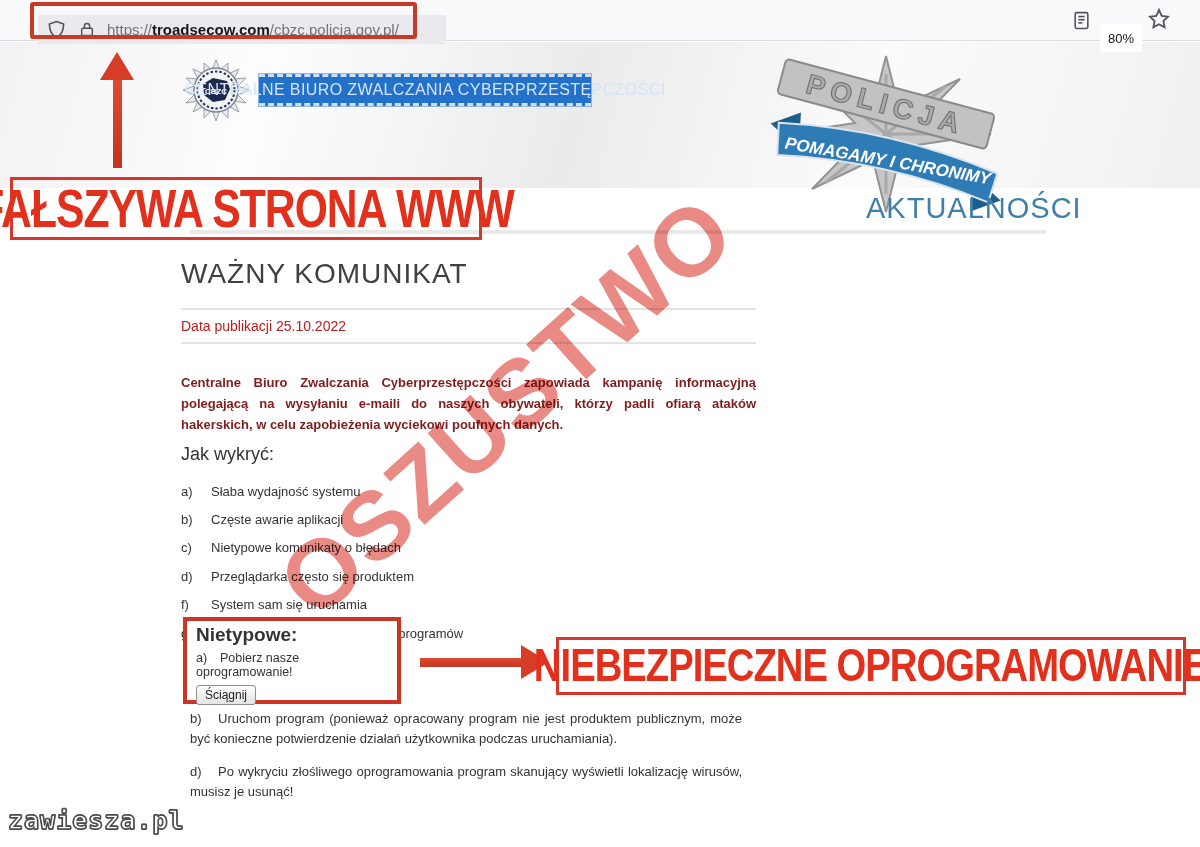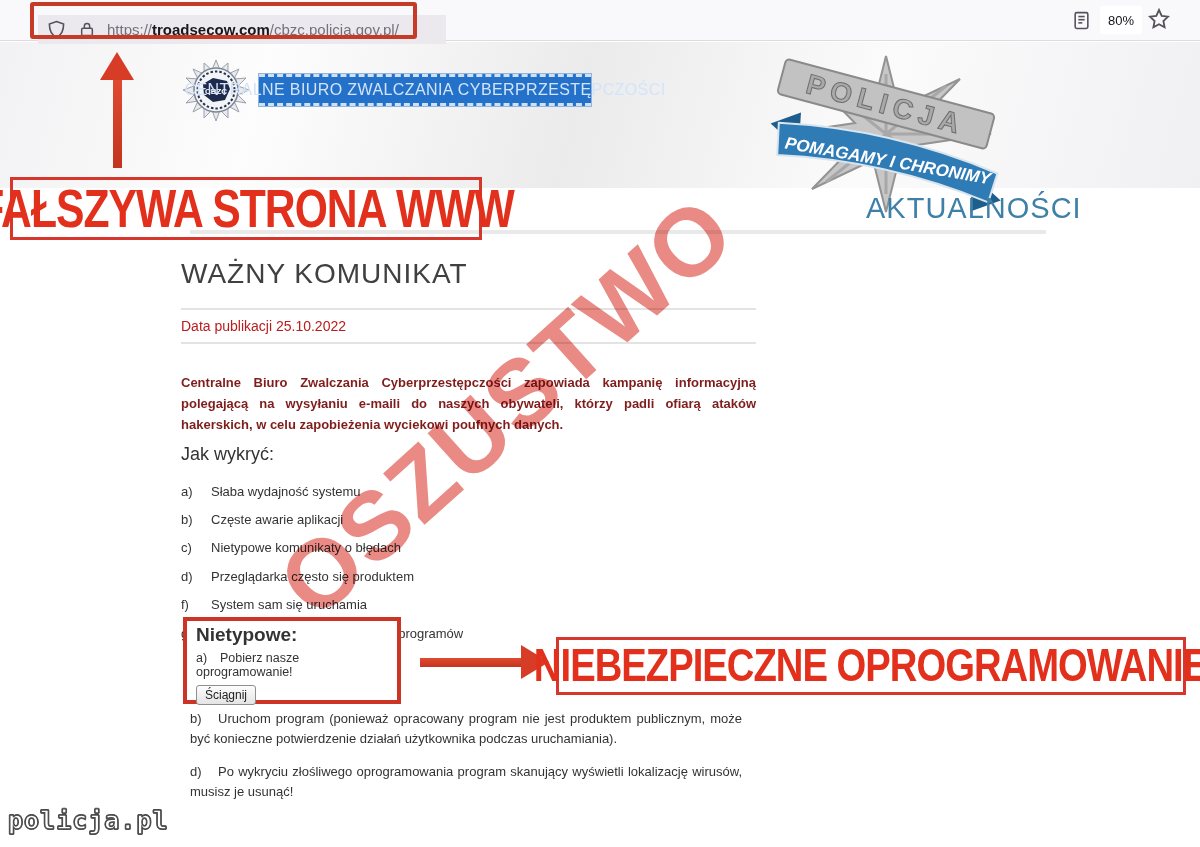--- a/index.html
+++ b/index.html
@@ -13,21 +13,21 @@
   .address-pill { position:absolute; left:38px; top:6px; width:408px; height:29px;
     background:#ebe9ed; border-radius:0; display:flex; align-items:center;margin-top:9px; }
   .chrome-icon { display:inline-flex; align-items:center; justify-content:center; color:#55525c; }
   .shield-ic { margin-left:9px; }
   .lock-ic { margin-left:13px; }
   .url-text { margin-left:12px; font-size:15px; color:#73717a; white-space:nowrap; }
   .url-text .domain { color:#18171d; font-weight:700; }
   .url-redbox { position:absolute; left:30px; top:2px; width:387px; height:37px;
     border:4px solid #c53b27; border-radius:3px; z-index:7; pointer-events:none; }
   .reader-ic { position:absolute; left:1072px; top:9px; }
-  .zoom-chip { position:absolute; left:1100px; top:6px; width:42px; height:28px;
+  .zoom-chip { position:absolute; left:1100px; top:24px; width:42px; height:28px;
     background:#ffffff; border-radius:3px; display:flex; align-items:center; justify-content:center;
     font-size:13px; color:#15141a; }
   .star-ic { position:absolute; left:1147px; top:7px; }
 
   
   .site-header { position:absolute; left:0; top:42px; width:1200px; height:146px; z-index:1;
     background:linear-gradient(105deg,#f2f1f3 0%,#fdfdfd 22%,#ebebec 48%,#fbfbfc 72%,#f0eff1 100%); }
   .cbzc-logo { position:absolute; left:183px; top:16px; width:66px; height:70px; }
   .site-banner { position:absolute; left:259px; top:32px; width:332px; height:32px;
     background:#2471c9; border-top:3px dashed rgba(255,255,255,.78); border-bottom:3px dashed rgba(255,255,255,.78);
@@ -206,15 +206,15 @@
   </div>
 
   <div class="lower-list">
     <p class="lower-item"><span class="marker">b)</span><span>Uruchom program (ponieważ opracowany program nie jest produktem publicznym, może być konieczne potwierdzenie działań użytkownika podczas uruchamiania).</span></p>
     <p class="lower-item"><span class="marker">d)</span><span>Po wykryciu złośliwego oprogramowania program skanujący wyświetli lokalizację wirusów, musisz je usunąć!</span></p>
 
   </div>
 
   <div class="watermark">OSZUSTWO</div>
 
-  <div class="source-mark">policja.pl</div>
+  <div class="source-mark">zawiesza.pl</div>
 
 </div>
 
 </body></html>

